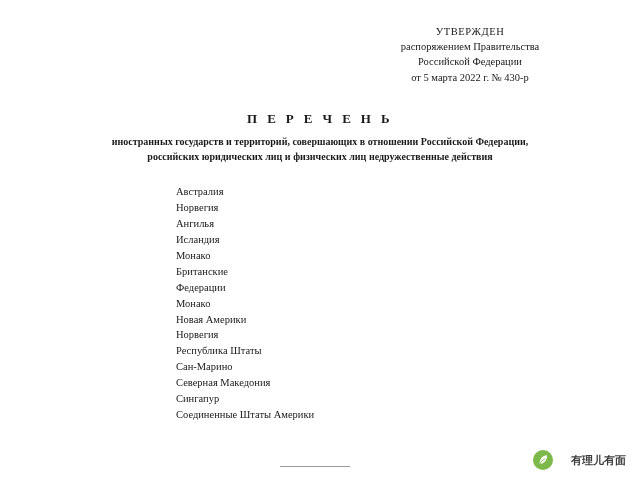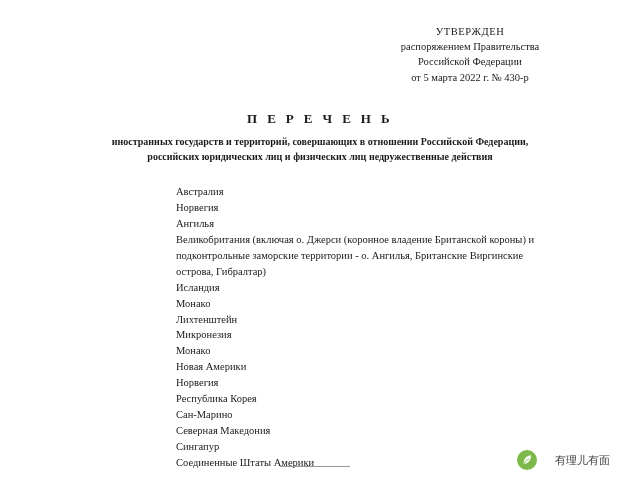--- a/index.html
+++ b/index.html
@@ -82,26 +82,27 @@
     position: absolute;
     left: 280px;
     bottom: 14px;
     width: 70px;
     border-top: 1px solid #9a9a9a;
   }
 
   
   .badge {
     position: absolute;
-    right: 24px;
+    right: 8px;
     bottom: 8px;
     display: flex;
     align-items: center;
     gap: 18px;
     padding: 3px 6px;
+    font-weight: bold;
   }
   .badge-logo {
     width: 20px;
     height: 20px;
     border-radius: 50%;
     background: #7db94a;
     display: flex;
     align-items: center;
     justify-content: center;
     flex: 0 0 auto;
@@ -135,45 +136,42 @@
       <div class="row-highlight">
         <span class="item">Австралия</span>
       </div>
       <div class="row-highlight">
         <span class="item">Норвегия</span>
       </div>
       <div class="row-highlight">
         <span class="item">Ангилья</span>
       </div>
       <div class="row-highlight">
-        <span class="item">Великобритания (включая о. Джерси (коронное владение Британской короны) и подконтрольные заморские территории - о. Ангилья, Британские Виргинские острова, Гибралтар)</span>
-      </div>
-      <div class="row-highlight">
         <span class="item">Исландия</span>
       </div>
       <div class="row-highlight">
         <span class="item">Монако</span>
       </div>
       <div class="row-highlight">
-        <span class="item">Лихтенштейн</span>
+        <span class="item">Британские</span>
       </div>
       <div class="row-highlight">
-        <span class="item">Микронезия</span>
+        <span class="item">Федерации</span>
       </div>
       <div class="row-highlight">
         <span class="item">Монако</span>
       </div>
       <div class="row-highlight">
         <span class="item">Новая Америки</span>
       </div>
       <div class="row-highlight">
         <span class="item">Норвегия</span>
       </div>
       <div class="row-highlight">
-        <span class="item">Республика Корея</span>
+        <span class="item">Республика Штаты</span>
       </div>
       <div class="row-highlight">
         <span class="item">Сан-Марино</span>
       </div>
       <div class="row-highlight">
         <span class="item">Северная Македония</span>
       </div>
       <div class="row-highlight">
         <span class="item">Сингапур</span>
       </div>

